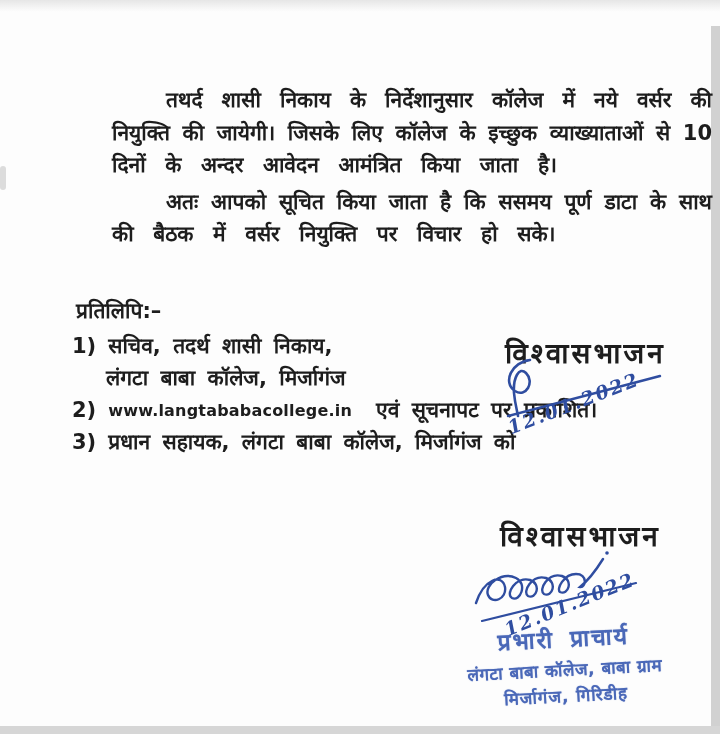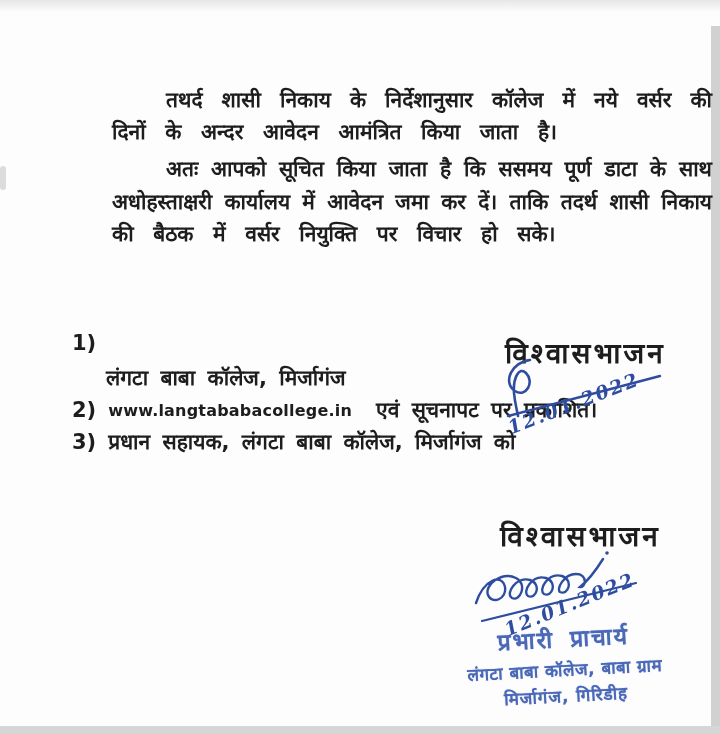--- a/index.html
+++ b/index.html
@@ -97,30 +97,32 @@
 <div class="page">
 
   <div class="edge-top"></div>
   <div class="edge-right"></div>
   <div class="edge-bottom"></div>
   <div class="edge-smudge"></div>
 
 
   <div class="body-block">
     <div class="line jl ind">तथर्द शासी निकाय के निर्देशानुसार कॉलेज में नये वर्सर की</div>
+    <div class="line jl">नियुक्ति की जायेगी। जिसके लिए कॉलेज के इच्छुक व्याख्याताओं से 10</div>
     <div class="line sp">दिनों के अन्दर आवेदन आमंत्रित किया जाता है।</div>
     <div class="gap"></div>
     <div class="line jl ind">अतः आपको सूचित किया जाता है कि ससमय पूर्ण डाटा के साथ</div>
-    <div class="line jl">अधोहस्ताक्षरी कार्यालय में आवेदन जमा कर दें। ताकि तदर्थ शासी निकाय</div>
     <div class="line sp">की बैठक में वर्सर नियुक्ति पर विचार हो सके।</div>
   </div>
 
+  <div class="copy-heading">प्रतिलिपि:–</div>
 
   <div class="copy-item" style="top:331px;">
     <span class="num">1)</span>
+    <span>सचिव, तदर्थ शासी निकाय,</span>
   </div>
   <div class="copy-sub" style="top:363px;">लंगटा बाबा कॉलेज, मिर्जागंज</div>
 
   <div class="copy-item" style="top:395px;">
     <span class="num">2)</span>
     <span class="url">www.langtababacollege.in</span>
     <span>एवं सूचनापट पर प्रकाशित।</span>
   </div>
 
   <div class="copy-item" style="top:427px;">

